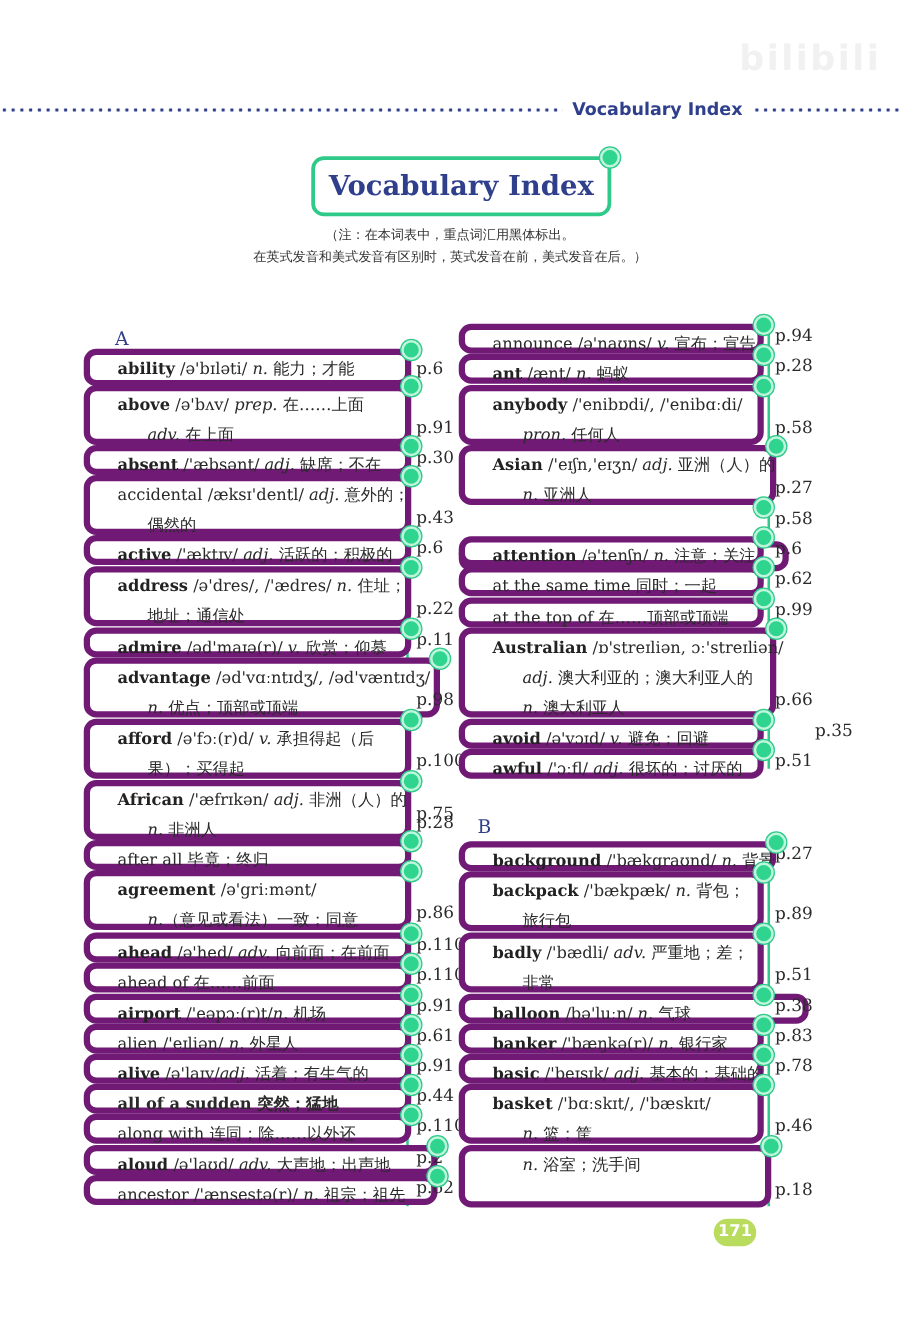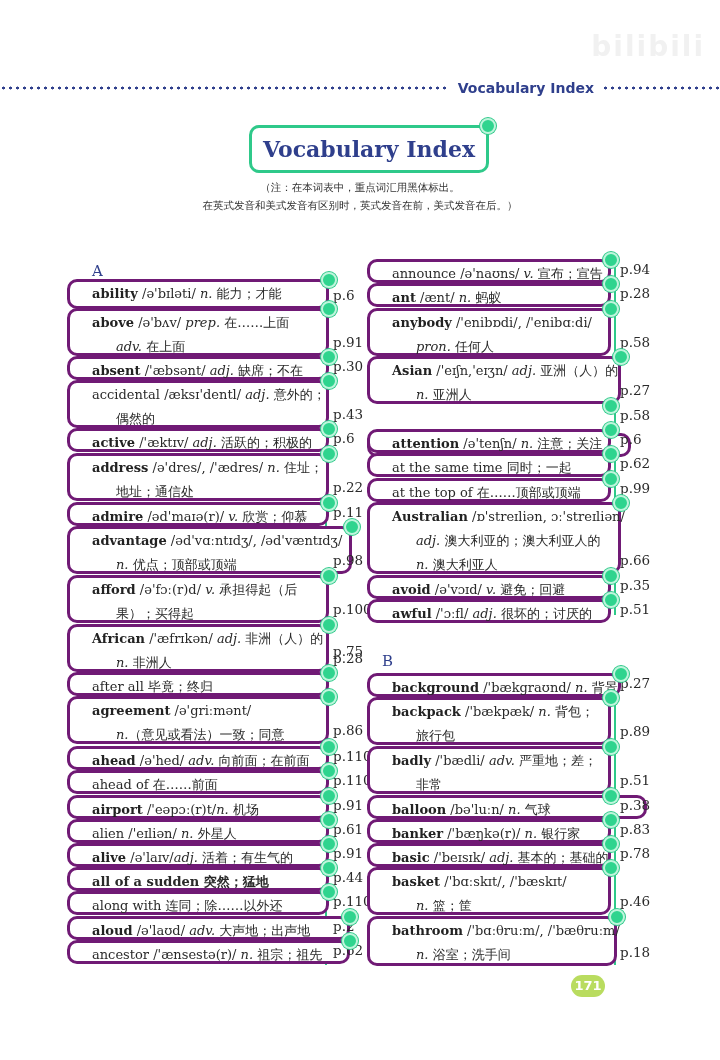--- a/index.html
+++ b/index.html
@@ -41,21 +41,21 @@
   }
   .note {
     position: absolute; left: 150px; width: 420px; text-align: center;
     font-family: "DejaVu Sans", sans-serif; font-size: 10.5px; color: #333;
   }
   .section-letter {
     position: absolute; font-family: "DejaVu Serif", serif; font-size: 15px; color: #2f3f8c;
   }
   .entry {
     position: absolute; box-sizing: border-box;
-    border: 3px solid #701a75; border-radius: 10px; background: #fff;
+    border: 5px solid #701a75; border-radius: 10px; background: #fff;
     padding: 0 8px 0 22px; font-size: 13px; line-height: 24px; white-space: nowrap;
   }
   .entry .line2 { padding-left: 24px; }
   .entry b { font-weight: bold; color: #222; }
   .entry i { font-style: italic; }
   .page {
     position: absolute; font-size: 13.5px; color: #2a2a2a; white-space: nowrap;
   }
   .vline { position: absolute; width: 2px; background: #2fc98a; }
   .folio {
@@ -251,21 +251,21 @@
 <div class="entry" style="left: 367px; top: 502px; width: 254px; height: 72px;">
     <div><b>Australian</b><span> /ɒ'streɪliən, ɔː'streɪliən/</span></div>
     <div class="line2"><i>adj.</i><span> 澳大利亚的；澳大利亚人的</span></div>
     <div class="line2"><i>n.</i><span> 澳大利亚人</span></div>
   </div>
 <div class="page" style="left: 620px; top: 552px;">p.66</div>
 <div class="knob" style="left: 613px; top: 495px;"></div>
 <div class="entry" style="left: 367px; top: 575px; width: 244px; height: 24px;">
     <div><b>avoid</b><span> /ə'vɔɪd/ </span><i>v.</i><span> 避免；回避</span></div>
   </div>
-<div class="page" style="left: 620px; top: 577px;">p.35</div>
+<div class="page" style="left: 652px; top: 577px;">p.35</div>
 <div class="knob" style="left: 603px; top: 568px;"></div>
 <div class="entry" style="left: 367px; top: 599px; width: 244px; height: 24px;">
     <div><b>awful</b><span> /'ɔːfl/ </span><i>adj.</i><span> 很坏的；讨厌的</span></div>
   </div>
 <div class="page" style="left: 620px; top: 601px;">p.51</div>
 <div class="knob" style="left: 603px; top: 592px;"></div>
 <div class="entry" style="left: 367px; top: 673px; width: 254px; height: 24px;">
     <div><b>background</b><span>  /'bækgraʊnd/ </span><i>n.</i><span> 背景</span></div>
   </div>
 <div class="page" style="left: 620px; top: 675px;">p.27</div>
@@ -297,17 +297,16 @@
   </div>
 <div class="page" style="left: 620px; top: 845px;">p.78</div>
 <div class="knob" style="left: 603px; top: 836px;"></div>
 <div class="entry" style="left: 367px; top: 867px; width: 244px; height: 48px;">
     <div><b>basket</b><span> /'bɑːskɪt/, /'bæskɪt/</span></div>
     <div class="line2"><i>n.</i><span> 篮；筐</span></div>
   </div>
 <div class="page" style="left: 620px; top: 893px;">p.46</div>
 <div class="knob" style="left: 603px; top: 860px;"></div>
 <div class="entry" style="left: 367px; top: 916px; width: 250px; height: 50px;">
-    <div><b>bathroom</b><span> /'bɑːθruːm/, /'bæθruːm/</span></div>
     <div class="line2"><i>n.</i><span> 浴室；洗手间</span></div>
   </div>
 <div class="page" style="left: 620px; top: 944px;">p.18</div>
 <div class="knob" style="left: 609px; top: 909px;"></div>
 
 </body></html>

